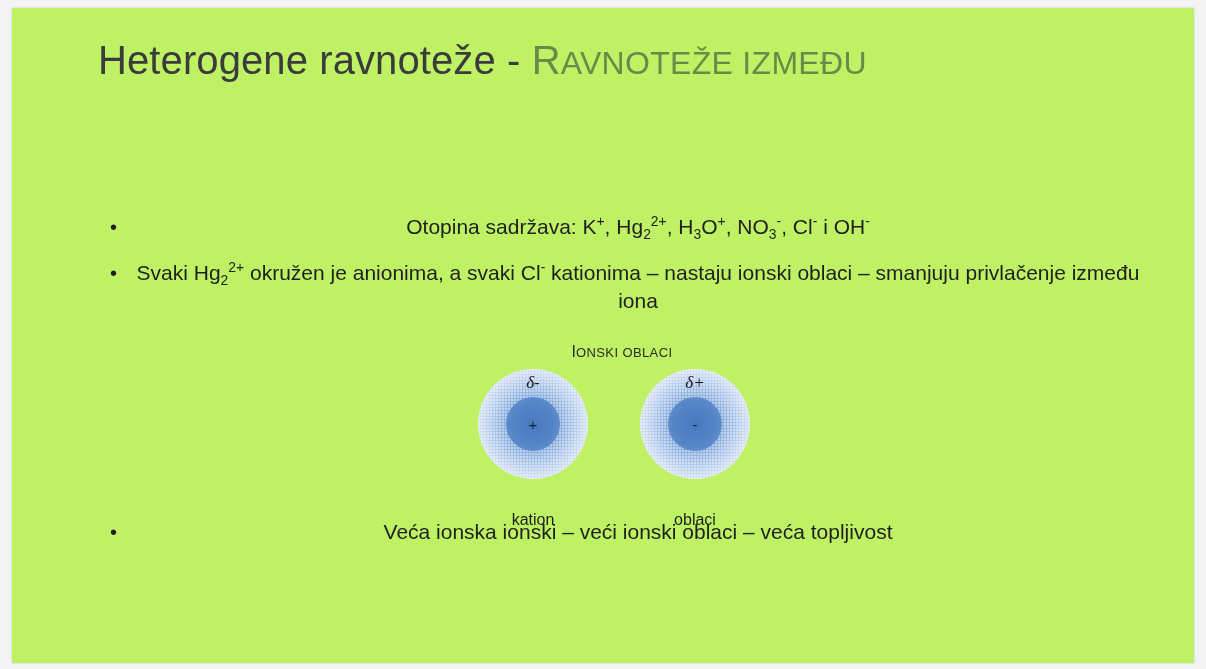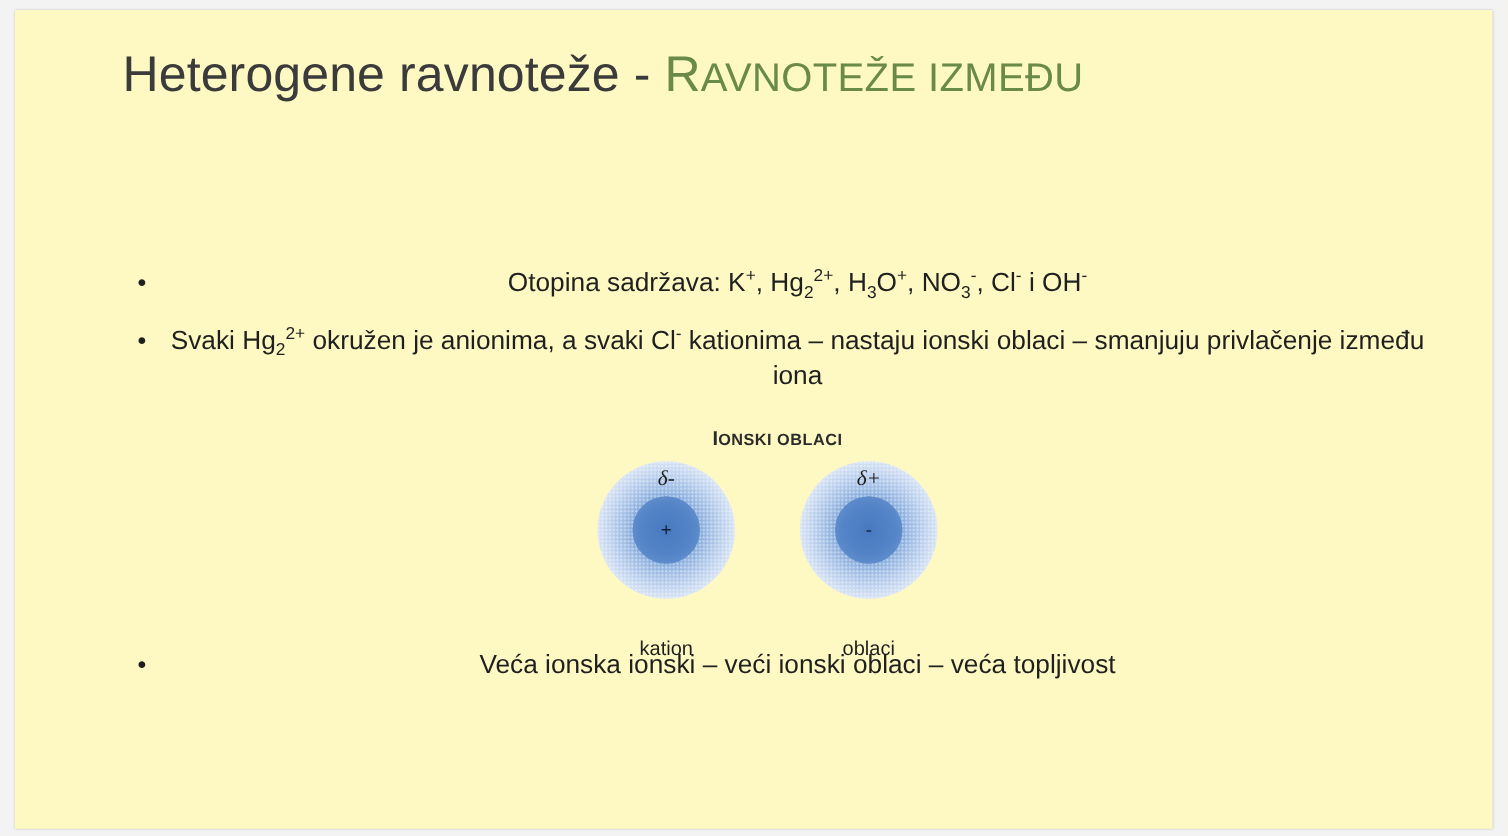--- a/index.html
+++ b/index.html
@@ -10,21 +10,21 @@
     height: 669px;
     overflow: hidden;
     font-family: "Liberation Sans", sans-serif;
   }
   #slide {
     position: absolute;
     left: 12px;
     top: 8px;
     width: 1182px;
     height: 655px;
-    background: #fef9c3;
+    background: #bef264;
     box-shadow: 0 0 2px rgba(0,0,0,0.18);
     overflow: hidden;
   }
   .title-block {
     position: absolute;
     left: 86px;
     top: 28px;
     width: 1020px;
   }
   .title-line {
@@ -86,21 +86,20 @@
     width: 320px;
     height: 170px;
   }
   .fig-caption {
     position: absolute;
     left: 0;
     top: 0;
     width: 320px;
     text-align: center;
     color: #2b2b2b;
-    font-weight: bold;
   }
   .fig-caption .cap-lead { font-size: 16px; }
   .fig-caption .cap-rest { font-size: 13px; letter-spacing: 0.4px; }
 
   .ion {
     position: absolute;
     width: 110px;
     height: 110px;
     top: 26px;
   }

